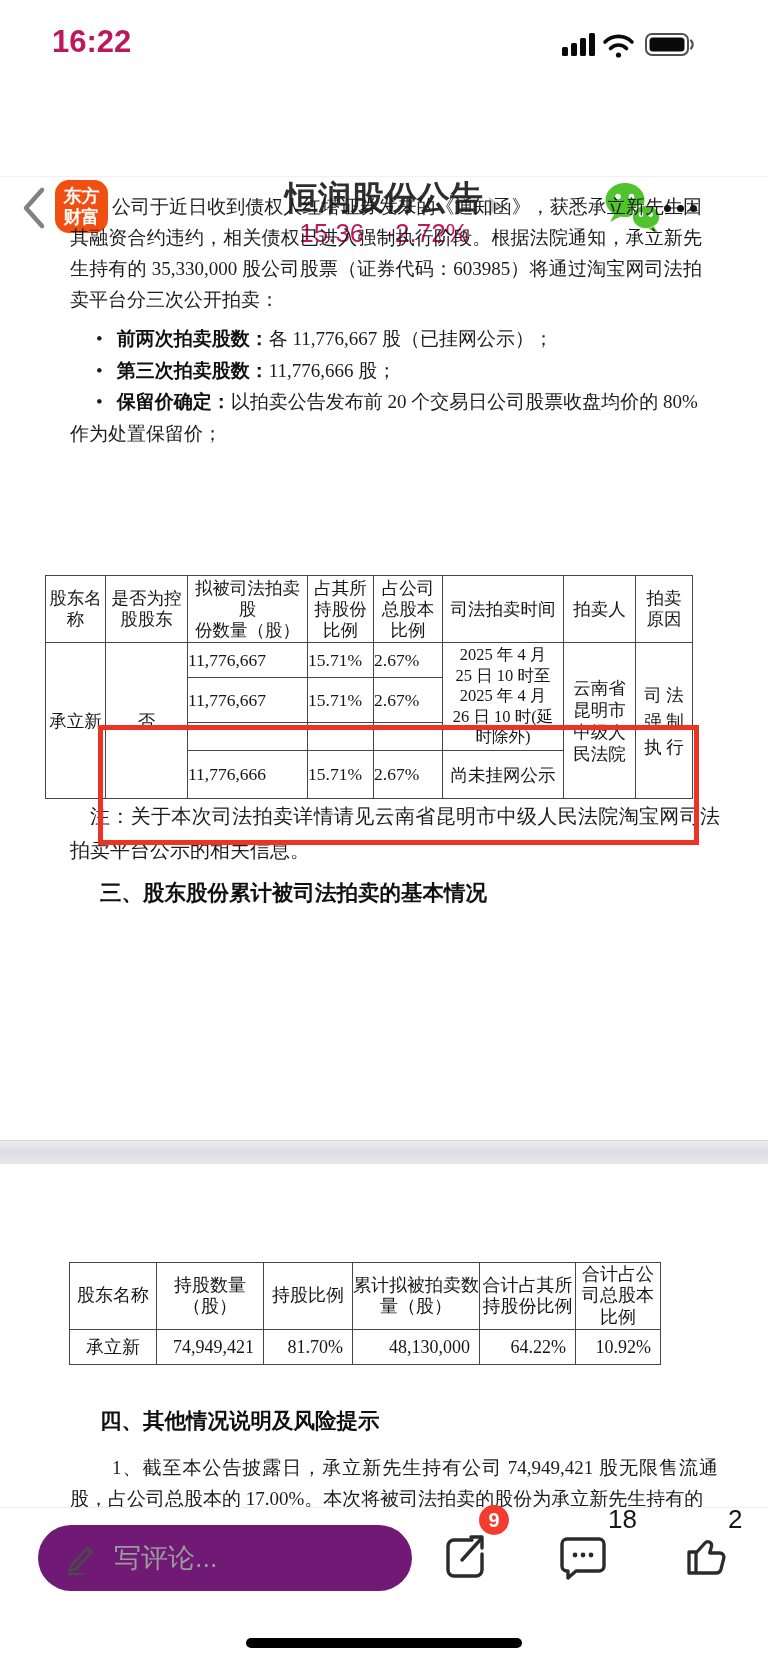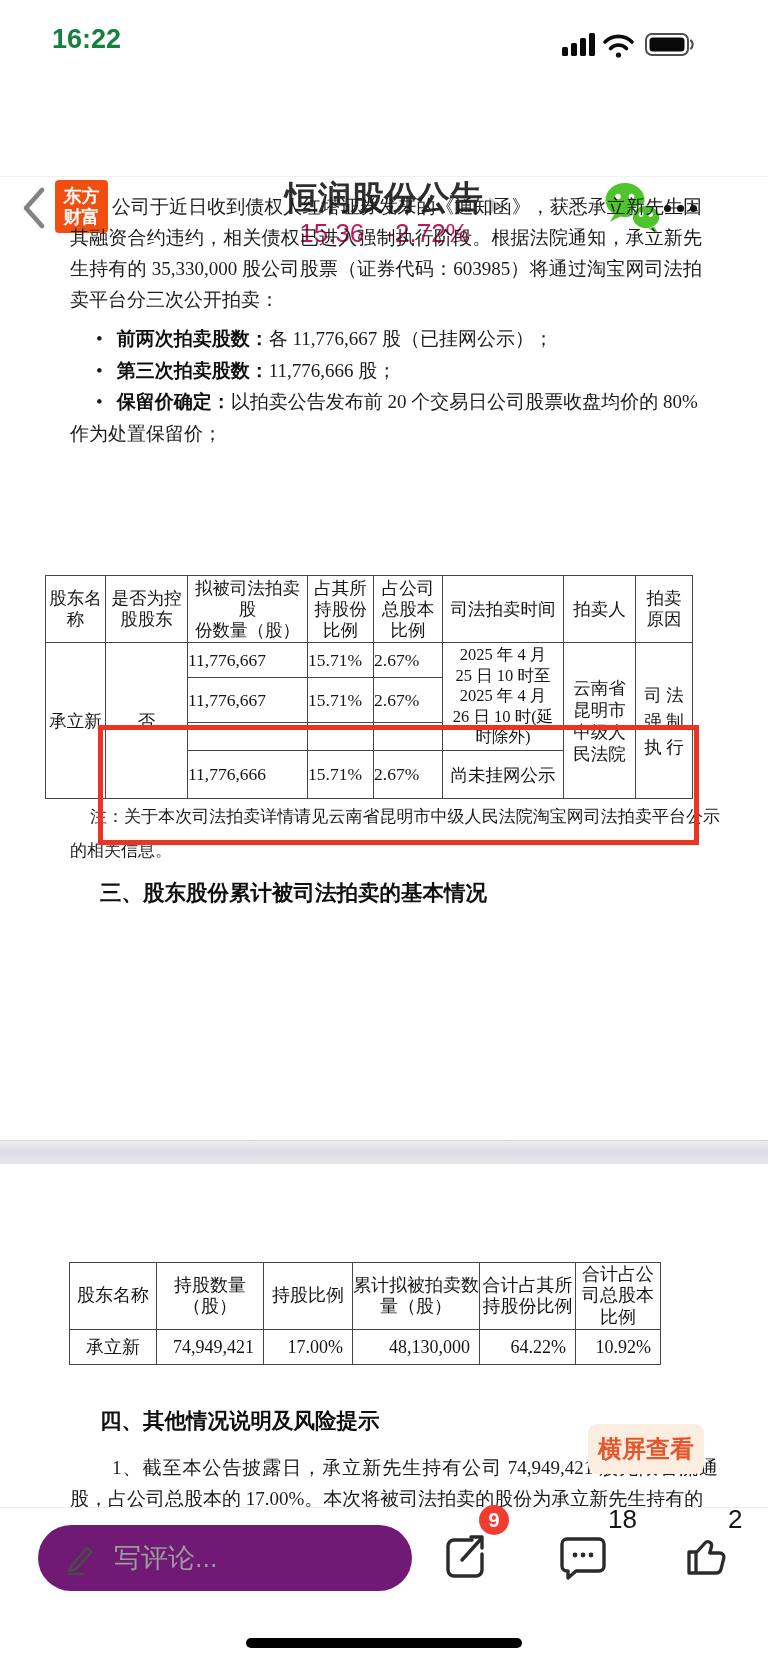--- a/index.html
+++ b/index.html
@@ -1,24 +1,24 @@
 <!DOCTYPE html>
 <html><head>
 <meta charset="utf-8">
 <style>
   html,body{margin:0;padding:0;background:#888;}
   #screen{position:relative;width:768px;height:1663px;background:#fff;overflow:hidden;
           font-family:"Liberation Sans","DejaVu Sans",sans-serif;}
   
-  .st-time{position:absolute;left:52px;top:24px;font-size:27px;font-weight:700;color:#15803d;letter-spacing:0;}
+  .st-time{position:absolute;left:52px;top:24px;font-size:31px;font-weight:700;color:#be185d;letter-spacing:0;}
   .st-icons{position:absolute;left:558px;top:28px;}
   
   .nav{position:absolute;left:0;top:80px;width:768px;height:96px;background:#fff;border-bottom:1px solid #f1f1f3;}
   .back{position:absolute;left:20px;top:106px;}
-  .logo{position:absolute;left:55px;top:100px;width:53px;height:53px;background:#f04f11;border-radius:4px;
+  .logo{position:absolute;left:55px;top:100px;width:53px;height:53px;background:#f04f11;border-radius:14px;
         color:#fff;font-weight:700;font-size:18px;line-height:21px;text-align:center;padding-top:6px;box-sizing:border-box;}
   .nav-title{position:absolute;left:0;top:96px;width:768px;text-align:center;font-size:33px;font-weight:700;color:#2e2e2e;}
   .play-tri{position:absolute;left:489px;top:117px;width:0;height:0;border-left:13px solid #c7c7cc;
             border-top:9px solid transparent;border-bottom:9px solid transparent;}
   .nav-quote{position:absolute;left:0;top:138px;width:768px;text-align:center;font-size:26px;color:#be185d;}
   .nav-quote .chg{margin-left:22px;}
   .wechat{position:absolute;left:604px;top:100px;}
   .more{position:absolute;left:664px;top:125px;display:flex;gap:6px;}
   .more i{width:7px;height:7px;border-radius:50%;background:#141414;}
   
@@ -27,21 +27,21 @@
   .p1{left:70px;top:191px;width:632px;text-indent:42px;}
   .bullets{left:70px;top:323px;width:640px;text-align:left;}
   .bullets p{margin:0;text-indent:26px;line-height:31.5px;}
   .bullets .lbl{font-family:"Liberation Sans","DejaVu Sans",sans-serif;font-weight:700;color:#111;}
   .bullets .mark{margin-right:14px;}
   .h-sec{position:absolute;font-family:"Liberation Sans","DejaVu Sans",sans-serif;font-weight:700;
          font-size:21.5px;color:#101010;}
   .h2{left:100px;top:533px;}
   .h3{left:100px;top:878px;}
   .h4{left:100px;top:1406px;}
-  .note{left:70px;top:800px;width:650px;font-size:17px;line-height:33.5px;text-indent:20px;}
+  .note{left:70px;top:800px;width:650px;font-size:20px;line-height:33.5px;text-indent:20px;}
   .p3{left:70px;top:919px;width:632px;text-indent:42px;}
   .p4{left:70px;top:1452px;width:648px;text-indent:42px;}
   
   table{border-collapse:collapse;table-layout:fixed;font-family:"Liberation Serif","DejaVu Serif",serif;color:#161616;}
   th,td{border:1px solid #454545;text-align:center;vertical-align:middle;white-space:pre-line;
         padding:0;font-weight:400;}
   .t1{position:absolute;left:45px;top:575px;width:647px;}
   .t1 th{font-size:17.5px;line-height:21px;}
   .t1 td{font-size:17.5px;text-align:center;}
   .t1 .num{text-align:left;padding-right:7px;}
@@ -231,32 +231,31 @@
 量（股）</th>
       <th>合计占其所
 持股份比例</th>
       <th>合计占公
 司总股本
 比例</th>
     </tr>
     <tr>
       <td>承立新</td>
       <td class="num">74,949,421</td>
-      <td class="num">17.00%</td>
+      <td class="num">81.70%</td>
       <td class="num">48,130,000</td>
       <td class="num">64.22%</td>
       <td class="num">10.92%</td>
     </tr>
   </tbody>
     </table>
 
   <div class="h-sec h4">四、其他情况说明及风险提示</div>
   <div class="doc-text p4">1、截至本公告披露日，承立新先生持有公司 74,949,421 股无限售流通股，占公司总股本的 17.00%。本次将被司法拍卖的股份为承立新先生持有的</div>
 
-  <div class="landscape">横屏查看</div>
 
   <div class="toolbar">
     <div class="pill">
       <svg width="34" height="36" viewBox="0 0 34 36">
         <path d="M9 25 L24 8 l4.5 4 L13 29 l-7 2 z" fill="none" stroke="#4a4a4a" stroke-width="2.6" stroke-linejoin="round"></path>
         <line x1="6" y1="34" x2="20" y2="34" stroke="#4a4a4a" stroke-width="2.6" stroke-linecap="round"></line>
       </svg>
       <span class="ph">写评论...</span>
     </div>
 

